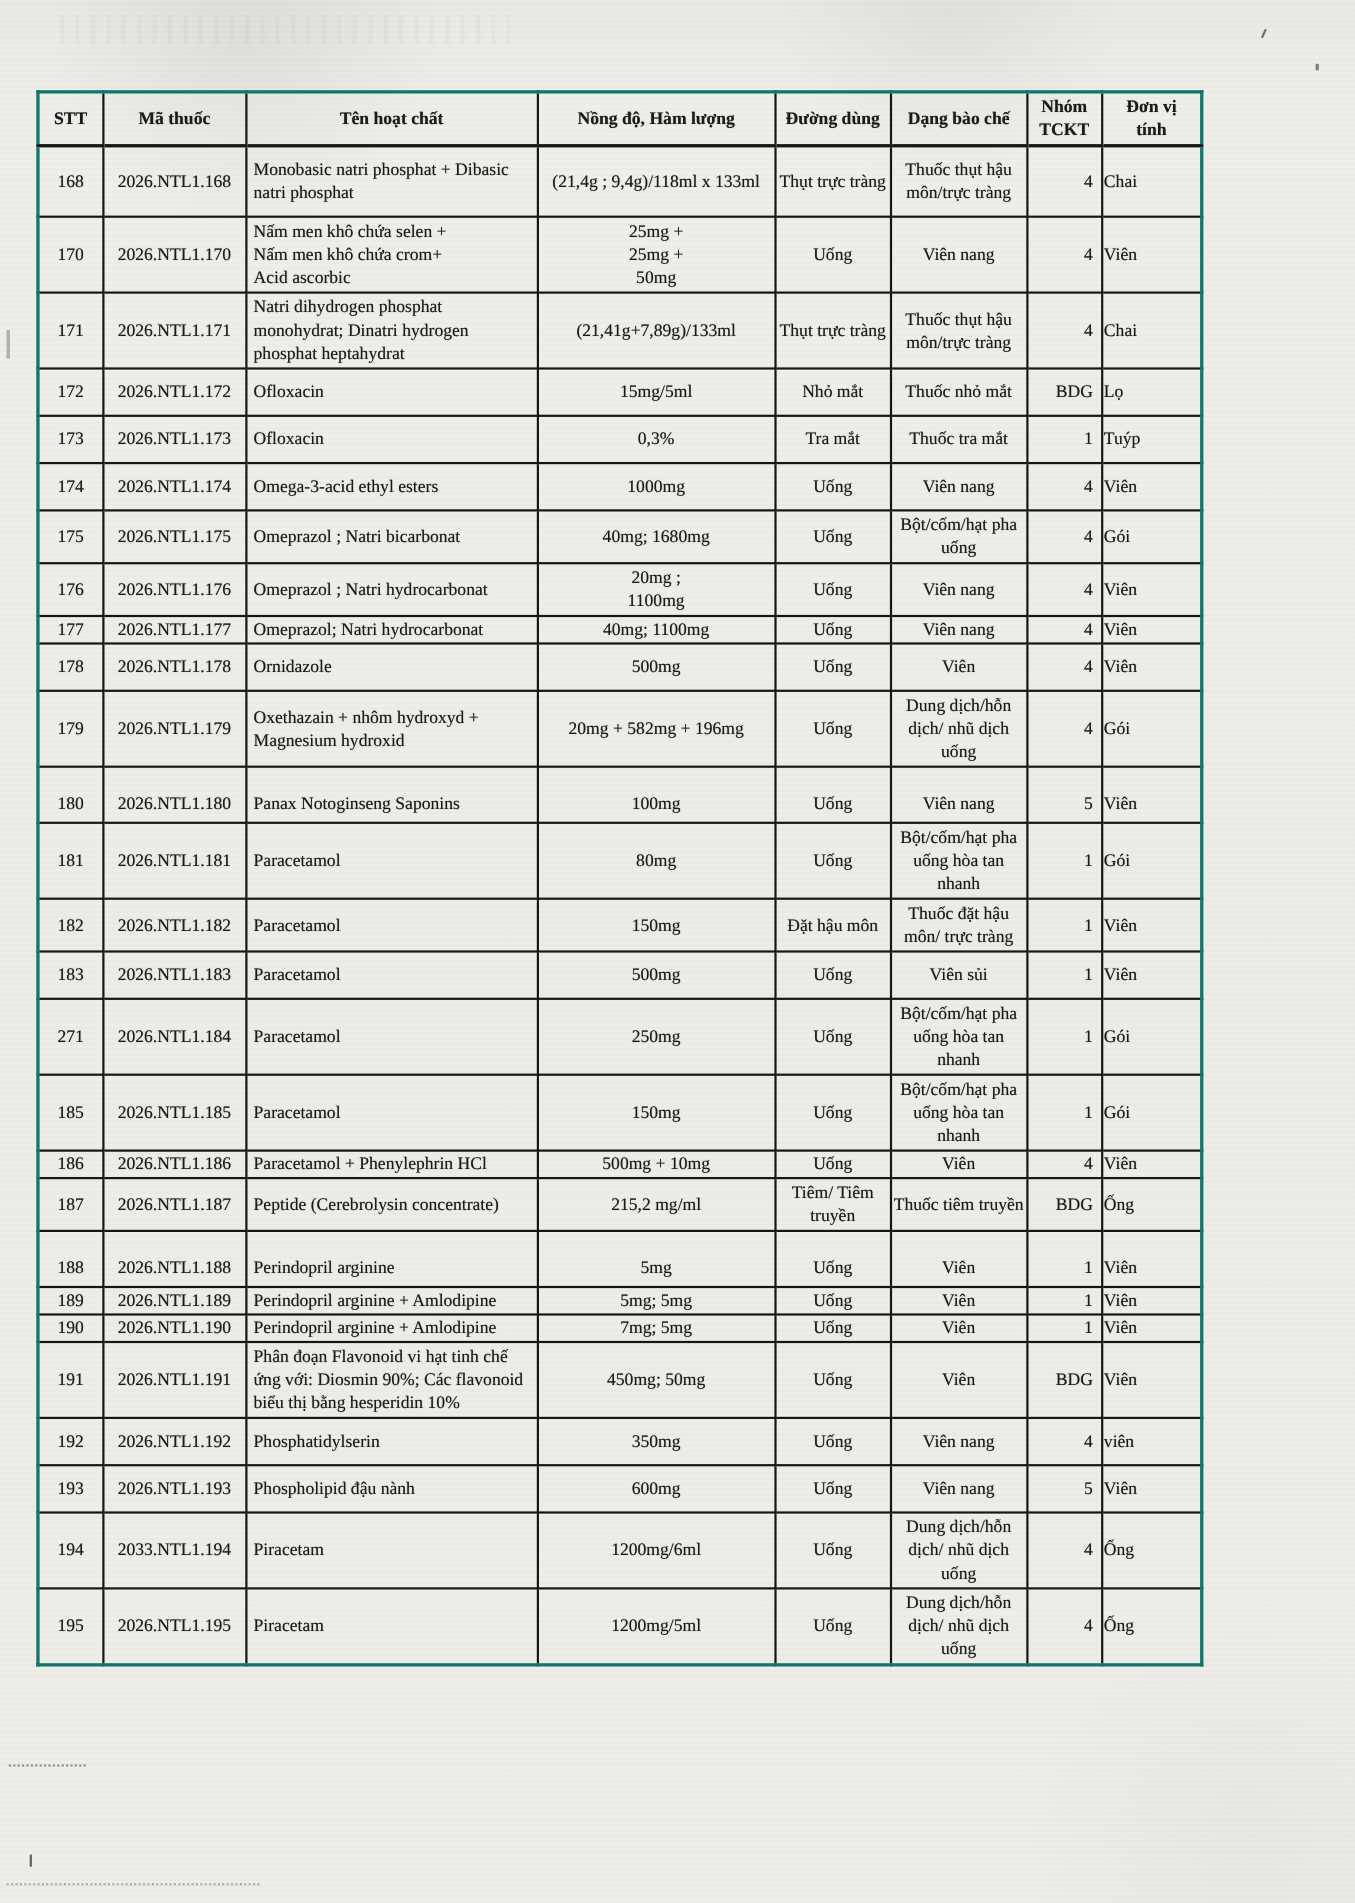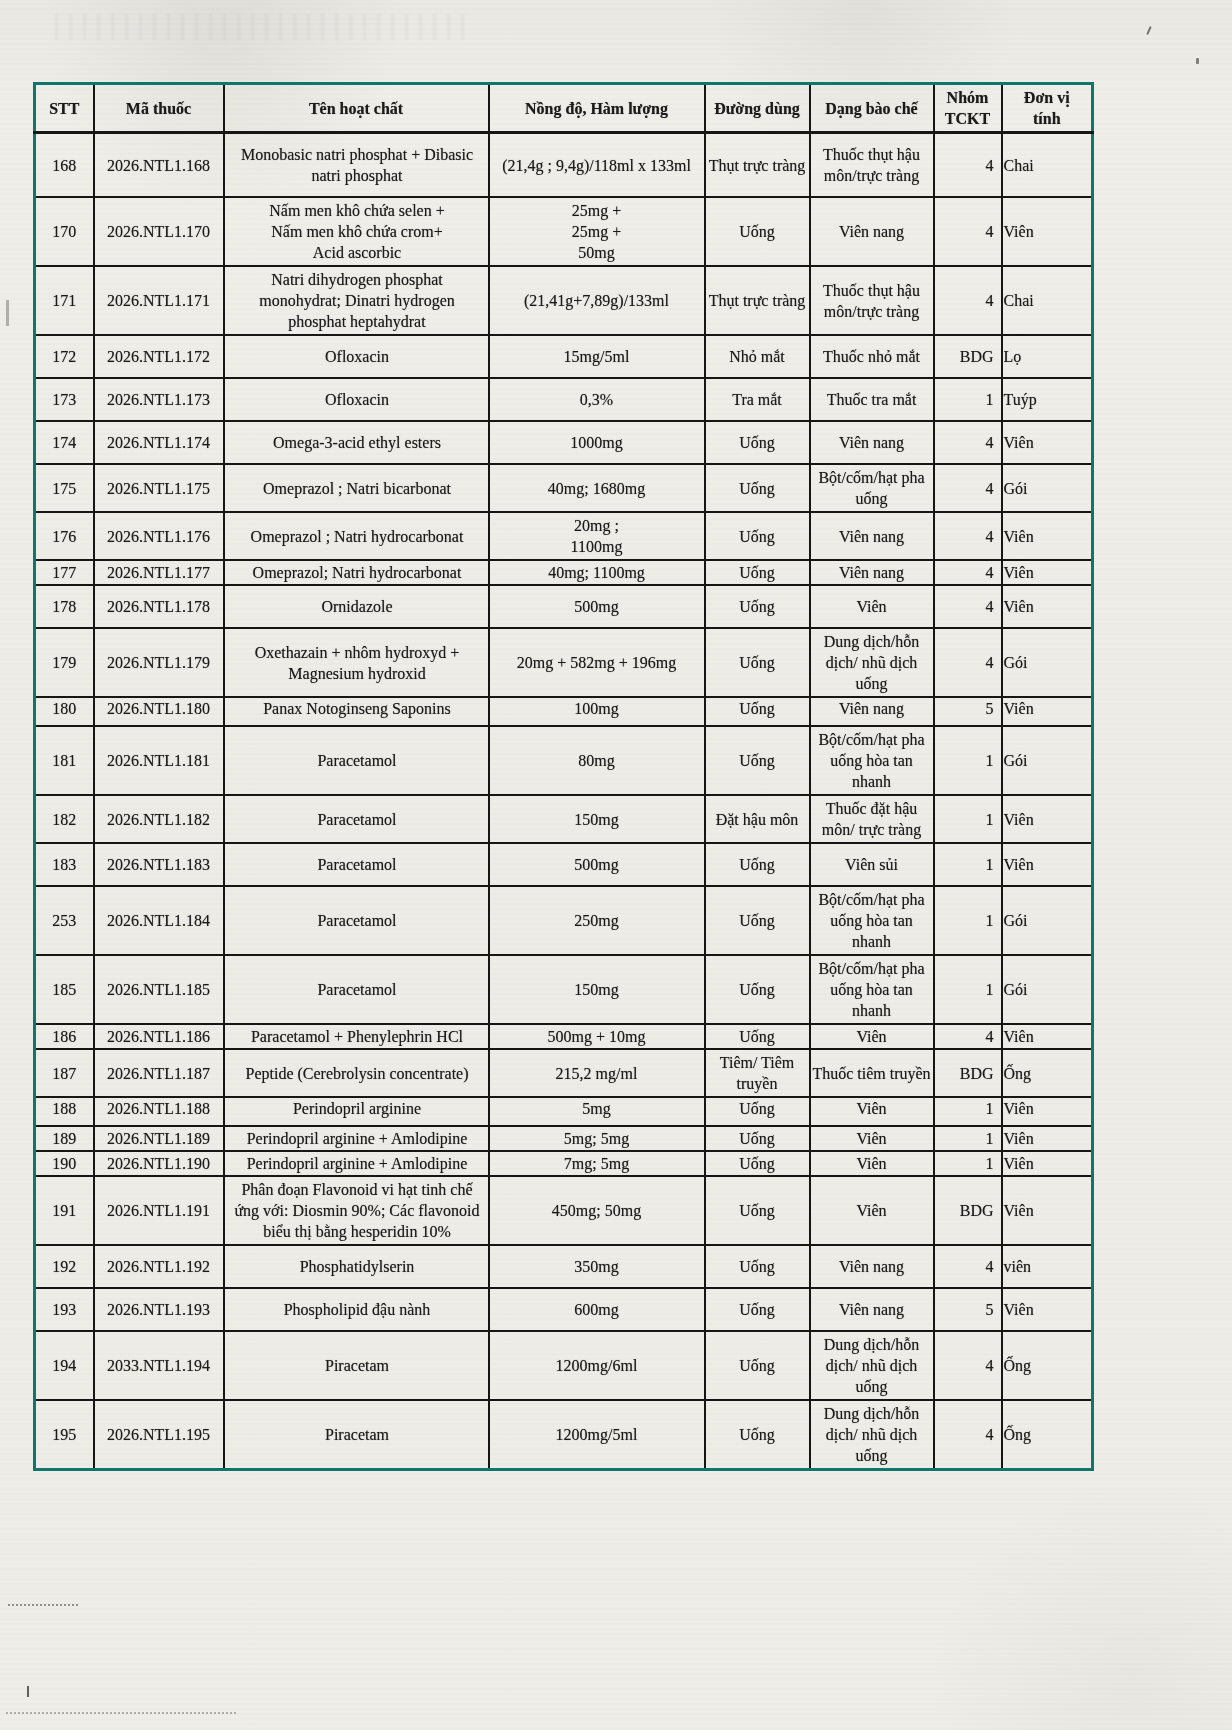--- a/index.html
+++ b/index.html
@@ -46,30 +46,30 @@
   .doc-table { border: 3px solid #0f766e; }
   .doc-table thead th {
     font-weight: bold;
     text-align: center;
     padding: 2px 3px;
     border-bottom-width: 3px;
   }
   
   .col-stt            { text-align: center; }
   .col-ma_thuoc       { text-align: center; }
-  .col-ten_hoat_chat  { text-align: center; padding-left: 6px; padding-right: 4px; }
+  .col-ten_hoat_chat  { text-align: left; padding-left: 6px; padding-right: 4px; }
   .col-nong_do        { text-align: center; }
   .col-duong_dung     { text-align: center; margin-left: 44px; }
   .col-dang_bao_che   { text-align: center; }
   .col-nhom_tckt      { text-align: right; padding-right: 7px; margin-left: 12px; }
   .col-don_vi_tinh    { text-align: left; }
   
   tr.pad-lg td { padding-top: 10px; padding-bottom: 10px; }
   tr.pad-sm td { padding-top: 2px;  padding-bottom: 2px; }
-  tr.pad-md td { padding-top: 0;  padding-bottom: 6px; }
+  tr.pad-md td { padding-top: 22px;  padding-bottom: 6px; }
   tr.pad-xs td { padding-top: 1px;  padding-bottom: 1px; }
   
   .artifact { position: absolute; pointer-events: none; }
   .a-top-smudge {
     left: 55px; top: 14px; width: 420px; height: 26px;
     background: repeating-linear-gradient(90deg, rgba(90,90,85,0.10) 0 3px, transparent 3px 14px);
     filter: blur(1px); opacity: .5;
   }
   .a-top-right-tick {
     left: 1148px; top: 26px; width: 2px; height: 9px;
@@ -277,21 +277,21 @@
           <td class="col-stt">183</td>
           <td class="col-ma_thuoc">2026.NTL1.183</td>
           <td class="col-ten_hoat_chat">Paracetamol</td>
           <td class="col-nong_do">500mg</td>
           <td class="col-duong_dung">Uống</td>
           <td class="col-dang_bao_che">Viên sủi</td>
           <td class="col-nhom_tckt">1</td>
           <td class="col-don_vi_tinh">Viên</td>
         </tr>
         <tr class="pad-sm">
-          <td class="col-stt">253</td>
+          <td class="col-stt">271</td>
           <td class="col-ma_thuoc">2026.NTL1.184</td>
           <td class="col-ten_hoat_chat">Paracetamol</td>
           <td class="col-nong_do">250mg</td>
           <td class="col-duong_dung">Uống</td>
           <td class="col-dang_bao_che">Bột/cốm/hạt pha uống hòa tan nhanh</td>
           <td class="col-nhom_tckt">1</td>
           <td class="col-don_vi_tinh">Gói</td>
         </tr>
         <tr class="pad-sm">
           <td class="col-stt">185</td>

